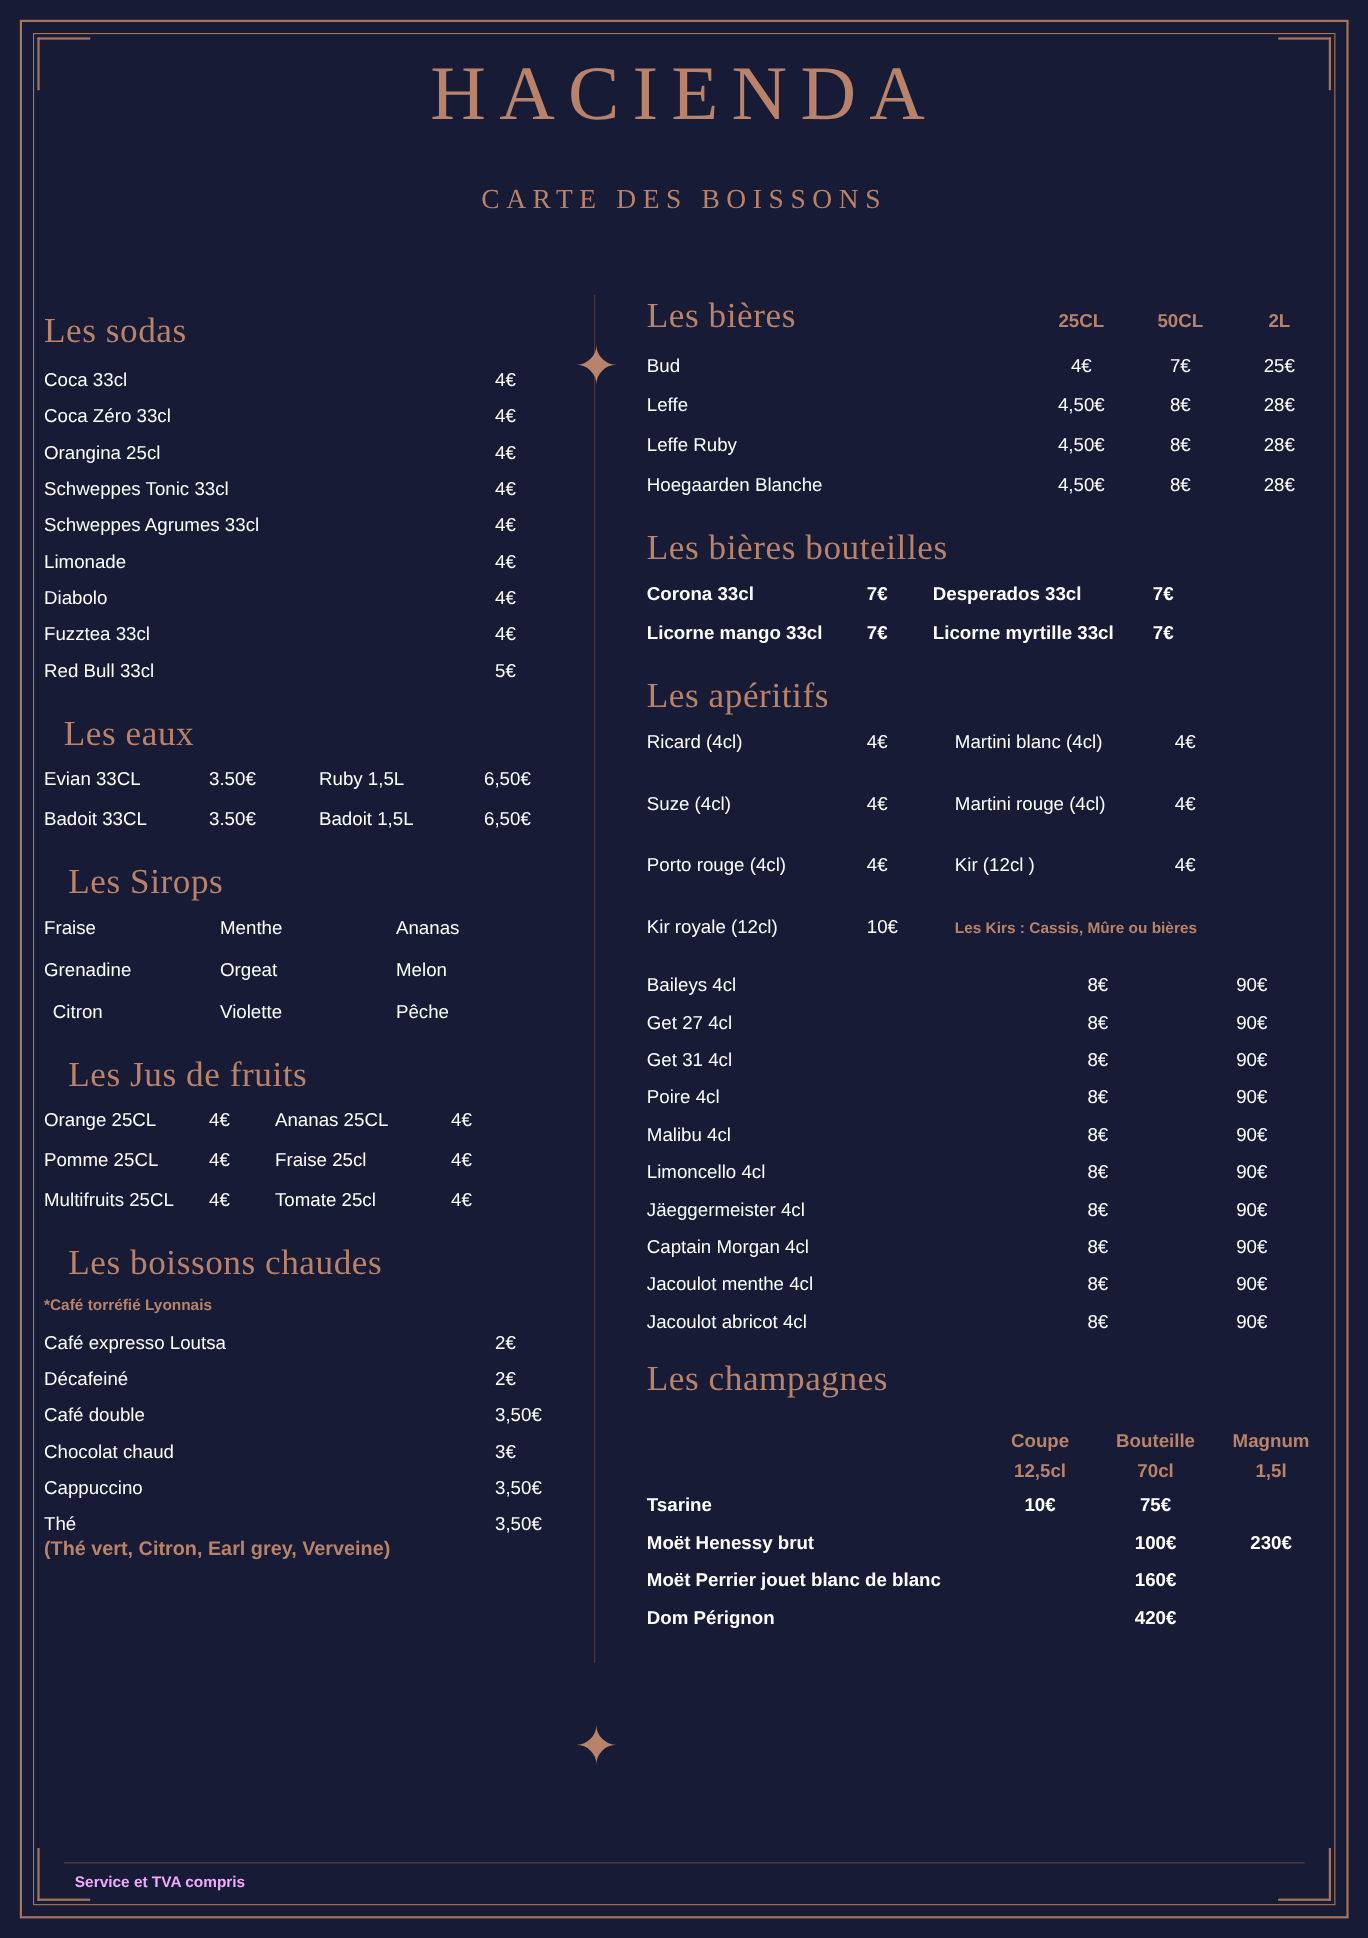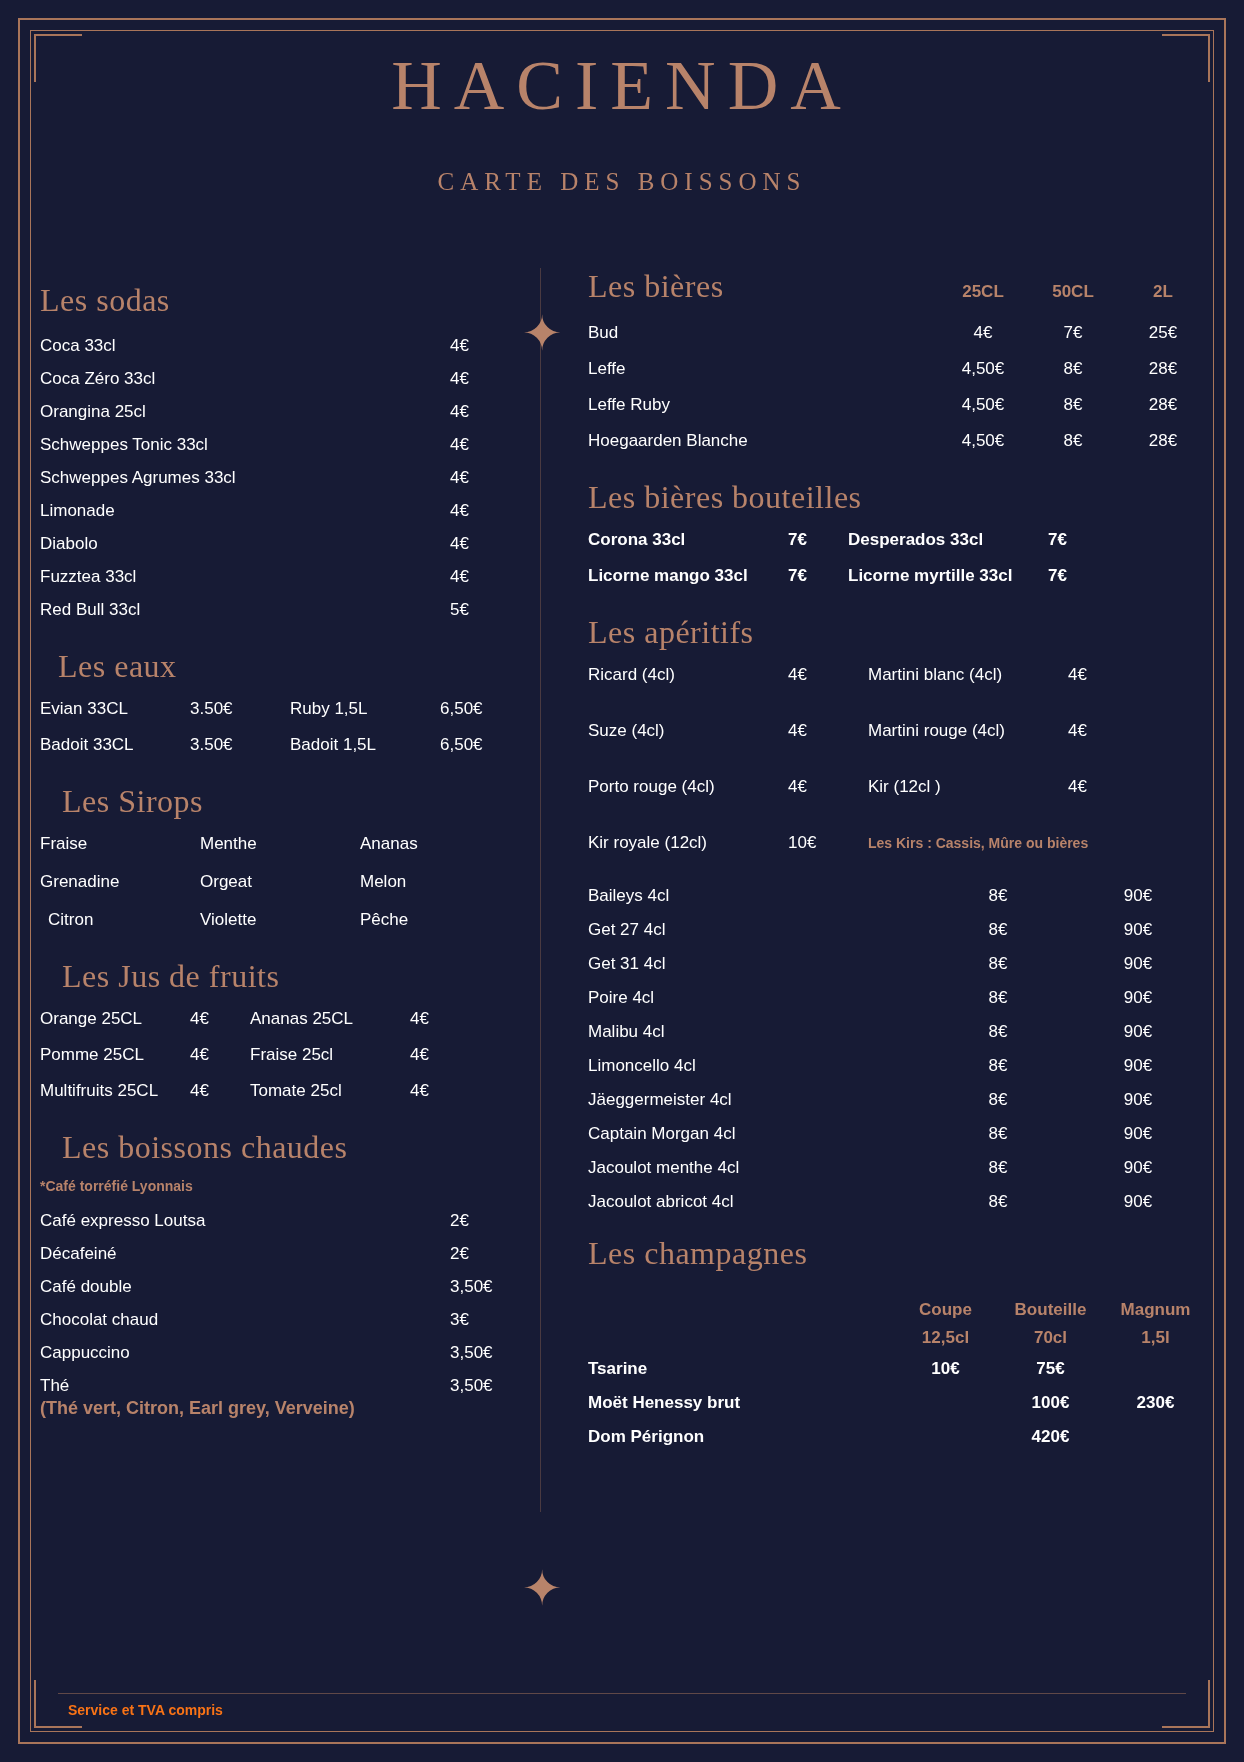--- a/index.html
+++ b/index.html
@@ -206,21 +206,21 @@
 
   .hot-note { color: #b8836a; font-size: 14px; font-weight: bold; margin-top: 12px; }
   .teanote { color: #b8836a; font-size: 18px; font-weight: bold; margin-top: -4px; }
 
   .footer {
     position: absolute;
     left: 68px;
     bottom: 44px;
     font-size: 14px;
     font-weight: bold;
-    color: #f97316;
+    color: #f0abfc;
   }
   .footer-line {
     position: absolute;
     left: 58px;
     right: 58px;
     bottom: 68px;
     height: 1px;
     background: rgba(169,117,90,0.5);
   }
 </style>
@@ -518,20 +518,26 @@
             <span class="c">75€</span>
             <span class="c"></span>
           </div>
         <div class="champ-row">
             <span class="cname">Moët Henessy brut</span>
             <span class="c"></span>
             <span class="c">100€</span>
             <span class="c">230€</span>
           </div>
         <div class="champ-row">
+            <span class="cname">Moët Perrier jouet blanc de blanc</span>
+            <span class="c"></span>
+            <span class="c">160€</span>
+            <span class="c"></span>
+          </div>
+        <div class="champ-row">
             <span class="cname">Dom Pérignon</span>
             <span class="c"></span>
             <span class="c">420€</span>
             <span class="c"></span>
           </div>
       </div>
     </div>
 
   </div>
 

